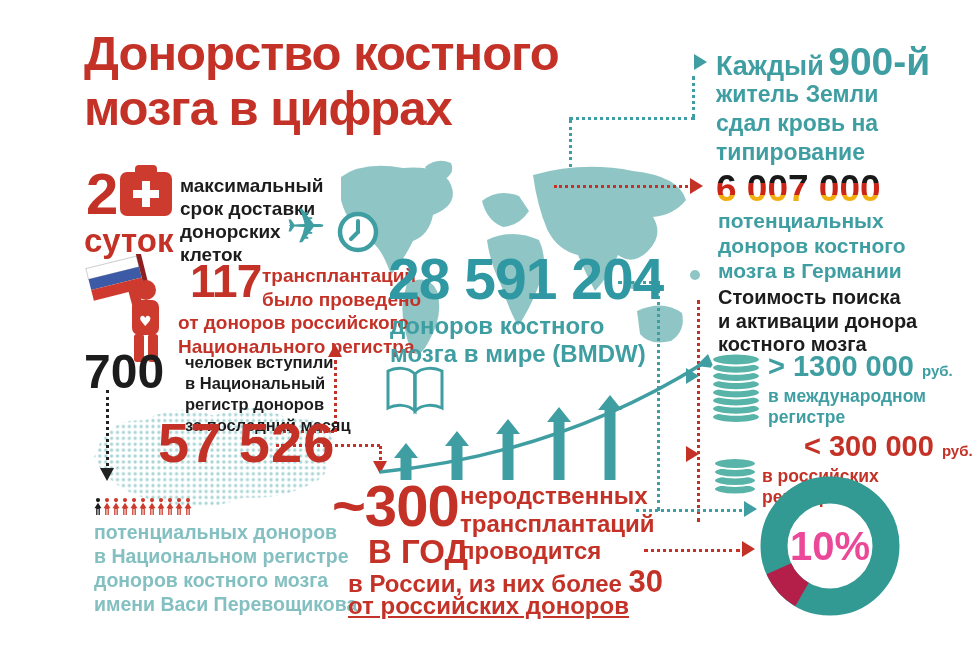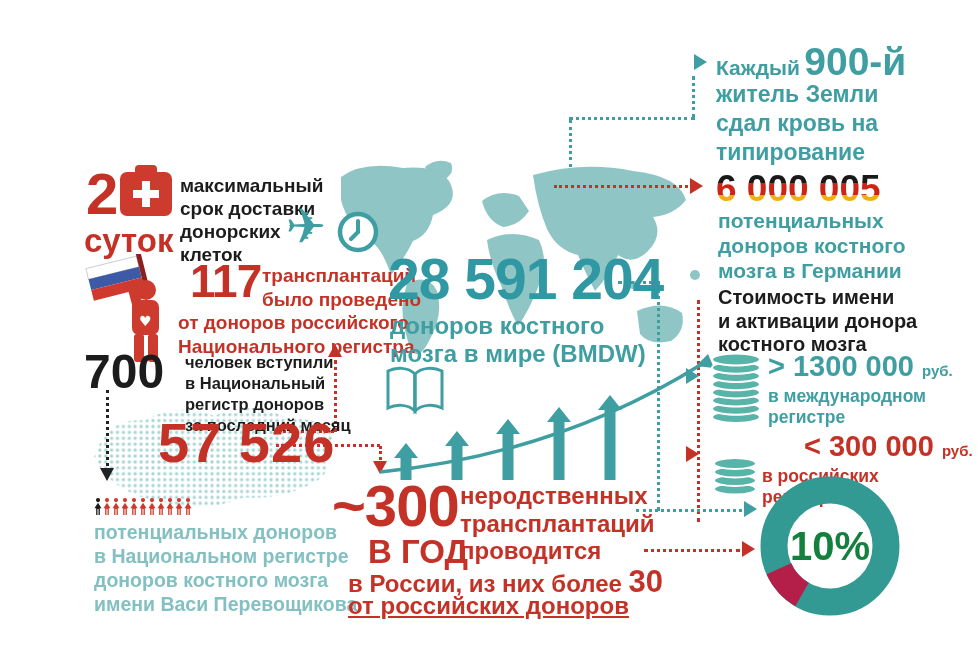--- a/index.html
+++ b/index.html
@@ -26,21 +26,21 @@
   .case{left:120px;top:172px;width:52px;height:44px;background:#cd3b2e;border-radius:7px;}
   .case:before{content:"";position:absolute;left:15px;top:-7px;width:22px;height:12px;background:#cd3b2e;border-radius:4px;}
   .case:after{content:"";position:absolute;left:13px;top:9px;width:26px;height:26px;
     background:linear-gradient(#fff,#fff) center/8px 26px no-repeat,
                linear-gradient(#fff,#fff) center/26px 8px no-repeat;}
   .germany-num{left:716px;top:168px;font-size:37px;font-weight:800;letter-spacing:0px;
     background:linear-gradient(180deg,#191919 0%,#191919 36%,#cc2417 36%,#cc2417 64%,#f2ae0e 64%,#f2ae0e 100%);
     -webkit-background-clip:text;background-clip:text;color:transparent;}
   .valrow .cur{font-size:15px;font-weight:800;}
   .donut-label{left:760px;top:476px;width:140px;height:140px;display:flex;align-items:center;justify-content:center;
-    font-size:40px;font-weight:800;color:#15803d;}
+    font-size:40px;font-weight:800;color:#ec4899;}
   .crowd{left:94px;top:497px;display:flex;gap:1px;align-items:flex-end;}
 </style>
 </head>
 <body>
 
 <svg class="abs" style="left:332px;top:155px;" width="372" height="212" viewBox="0 0 370 212">
   <g fill="#80bfbe" opacity="0.88">
     <path d="M8,22 Q30,6 70,13 Q110,10 118,30 Q126,50 100,60 Q96,80 80,86 Q70,106 58,120 Q50,96 40,88 Q14,70 8,45 Z"></path>
     <path d="M92,12 Q104,2 118,8 Q122,18 112,24 Q98,26 92,12 Z"></path>
     <path d="M74,128 Q96,118 104,136 Q111,160 96,186 Q86,206 78,196 Q67,164 70,145 Z"></path>
@@ -85,20 +85,22 @@
 <div class="abs tri tri-r red" style="left:686px;top:446px;"></div>
 
 <div class="abs dh tealtxt" style="left:618px;top:281px;width:42px;"></div>
 <div class="abs dv tealtxt" style="left:657px;top:283px;height:228px;"></div>
 <div class="abs dh tealtxt" style="left:636px;top:509px;width:106px;"></div>
 <div class="abs tri tri-r tealtxt" style="left:744px;top:501px;"></div>
 <div class="abs dh red" style="left:644px;top:549px;width:96px;"></div>
 <div class="abs tri tri-r red" style="left:742px;top:541px;"></div>
 
 <div class="abs title">
+  <div>Донорство костного</div>
+  <div>мозга в цифрах</div>
 </div>
 
 <div class="abs red" style="left:86px;top:160px;font-size:58px;font-weight:800;">2</div>
 <div class="abs case"></div>
 <div class="abs red" style="left:84px;top:222px;font-size:33px;font-weight:800;">суток</div>
 <div class="abs lines dark" style="left:180px;top:174px;font-size:19px;line-height:23px;">максимальный
 срок доставки
 донорских
 клеток</div>
 <div class="abs tealtxt" style="left:286px;top:198px;font-size:48px;font-family:'DejaVu Sans',sans-serif;">✈</div>
@@ -227,33 +229,33 @@
 <div class="abs lines red" style="left:460px;top:482px;font-size:24px;line-height:27.5px;">неродственных
 трансплантаций
 проводится</div>
 <div class="abs red" style="left:348px;top:564px;font-size:24px;font-weight:800;">
   <span>в России, из них более</span>
   <span style="font-size:31px;">30</span>
 </div>
 <div class="abs red" style="left:348px;top:592px;font-size:24px;font-weight:800;text-decoration:underline;">от российских доноров</div>
 
 <div class="abs tealtxt" style="left:716px;top:40px;font-weight:800;">
-  <span style="font-size:21px;">Каждый</span>
+  <span style="font-size:27px;">Каждый</span>
   <span style="font-size:39px;">900-й</span>
 </div>
 <div class="abs lines tealtxt" style="left:716px;top:80px;font-size:23px;line-height:29px;">житель Земли
 сдал кровь на
 типирование</div>
 
-<div class="abs germany-num">6 000 005</div>
+<div class="abs germany-num">6 007 000</div>
 <div class="abs lines tealtxt" style="left:718px;top:208px;font-size:21px;line-height:25px;">потенциальных
 доноров костного
 мозга в Германии</div>
 
-<div class="abs lines dark" style="left:718px;top:286px;font-size:20px;line-height:23.5px;">Стоимость имени
+<div class="abs lines dark" style="left:718px;top:286px;font-size:20px;line-height:23.5px;">Стоимость поиска
 и активации донора
 костного мозга</div>
 <svg class="abs" style="left:710px;top:345px;" width="52" height="80" viewBox="0 0 52 80">
   <g fill="#58b3a8" stroke="#ffffff" stroke-width="2">
     <ellipse cx="26" cy="72" rx="24" ry="6"></ellipse>
       <ellipse cx="26" cy="63.8" rx="24" ry="6"></ellipse>
     <ellipse cx="26" cy="55.6" rx="24" ry="6"></ellipse>
       <ellipse cx="26" cy="47.4" rx="24" ry="6"></ellipse>
     <ellipse cx="26" cy="39.2" rx="24" ry="6"></ellipse>
       <ellipse cx="26" cy="31" rx="24" ry="6"></ellipse>

